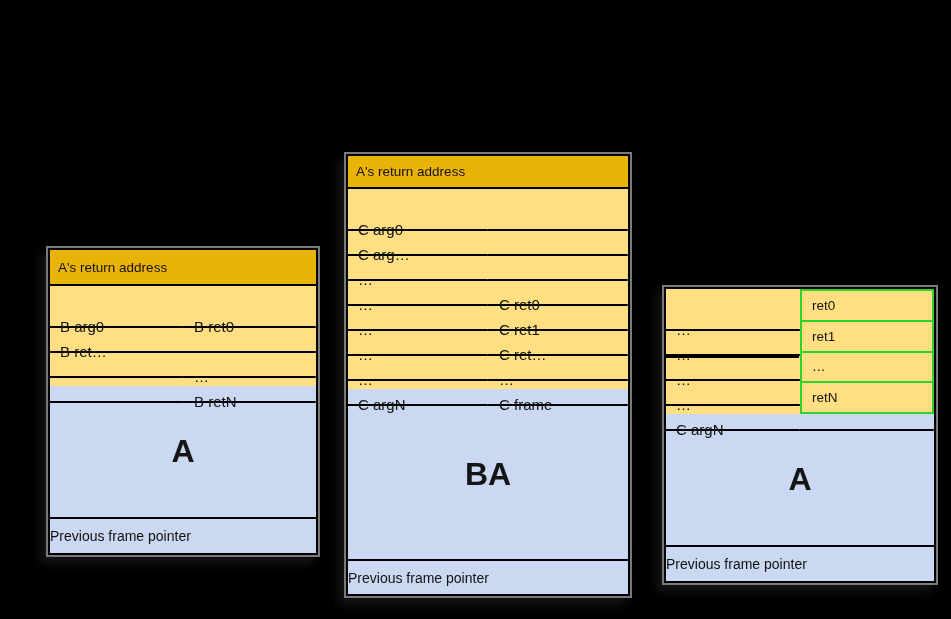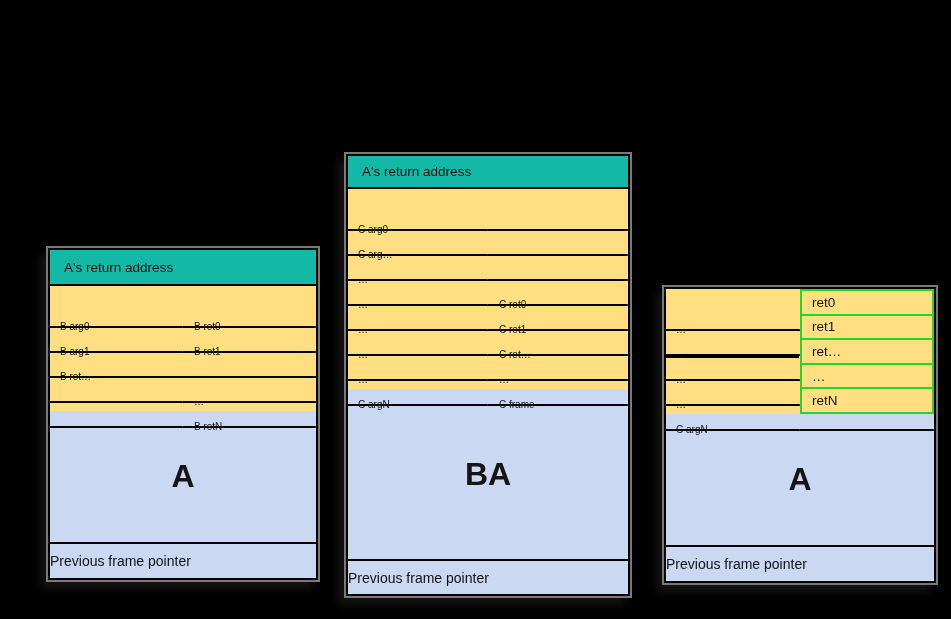--- a/index.html
+++ b/index.html
@@ -1,26 +1,26 @@
 <!DOCTYPE html>
 <html><head>
 <meta charset="utf-8">
 <style>
   html,body{margin:0;padding:0;background:#000;}
   body{width:951px;height:619px;position:relative;overflow:hidden;
        font-family:"Liberation Sans","DejaVu Sans",sans-serif;color:#111;}
   .frame{position:absolute;border:2px solid #7a7a7a;box-sizing:border-box;
          box-shadow:-6px 7px 9px rgba(90,90,90,0.22);}
   .tbl{border:2px solid #000;box-sizing:border-box;background:#ffdf82;}
-  .hdr{background:#14b8a6;border-bottom:2px solid #000;box-sizing:border-box;
-       display:flex;align-items:center;padding-left:14px;font-size:13.5px;}
+  .hdr{background:#eab308;border-bottom:2px solid #000;box-sizing:border-box;
+       display:flex;align-items:center;padding-left:8px;font-size:13.5px;}
   .rows{position:relative;background:#ffdf82;}
   .row{display:flex;height:25px;box-sizing:border-box;}
   .c{flex:1;box-sizing:border-box;border-bottom:2px solid #000;
-     display:flex;align-items:center;padding-left:10px;font-size:10px;margin-top:40px;}
+     display:flex;align-items:center;padding-left:10px;font-size:15px;margin-top:40px;}
   .c + .c{border-left:2px solid #000;border-radius:11px;}
   .c.tb{border-bottom-width:4px;}
   .big{background:#cbd8f2;border-bottom:2px solid #000;box-sizing:border-box;
        display:flex;align-items:center;justify-content:center;
        font-size:32px;font-weight:bold;color:#151515;}
   .prev{background:#cbd8f2;display:flex;align-items:center;
         font-size:14px;box-sizing:border-box;}
   
   .gcol{position:absolute;top:0;right:0;width:50%;height:125px;
         box-sizing:border-box;border:2px solid #2ad42a;background:#ffdf82;
@@ -44,24 +44,20 @@
 </head>
 <body>
 
 <div class="frame" id="frame-left">
   <div class="tbl">
     <div class="hdr">A's return address</div>
     <div class="rows">
       <div class="row">
         <div class="c">B arg0</div>
         <div class="c">B ret0</div>
-      </div>
-      <div class="row">
-        <div class="c">B arg1</div>
-        <div class="c">B ret1</div>
       </div>
       <div class="row">
         <div class="c">B ret…</div>
       </div>
       <div class="row">
         <div class="c"></div>
         <div class="c">…</div>
       </div>
       <div class="row">
         <div class="c"></div>
@@ -134,21 +130,20 @@
         <div class="c">…</div>
         <div class="c"></div>
       </div>
       <div class="row">
         <div class="c">C argN</div>
         <div class="c"></div>
       </div>
       <div class="gcol">
         <div class="gcell">ret0</div>
         <div class="gcell">ret1</div>
-        <div class="gcell">ret…</div>
         <div class="gcell">…</div>
         <div class="gcell">retN</div>
       </div>
     </div>
     <div class="big">A</div>
     <div class="prev">Previous frame pointer</div>
   </div>
 </div>
 
 </body></html>

